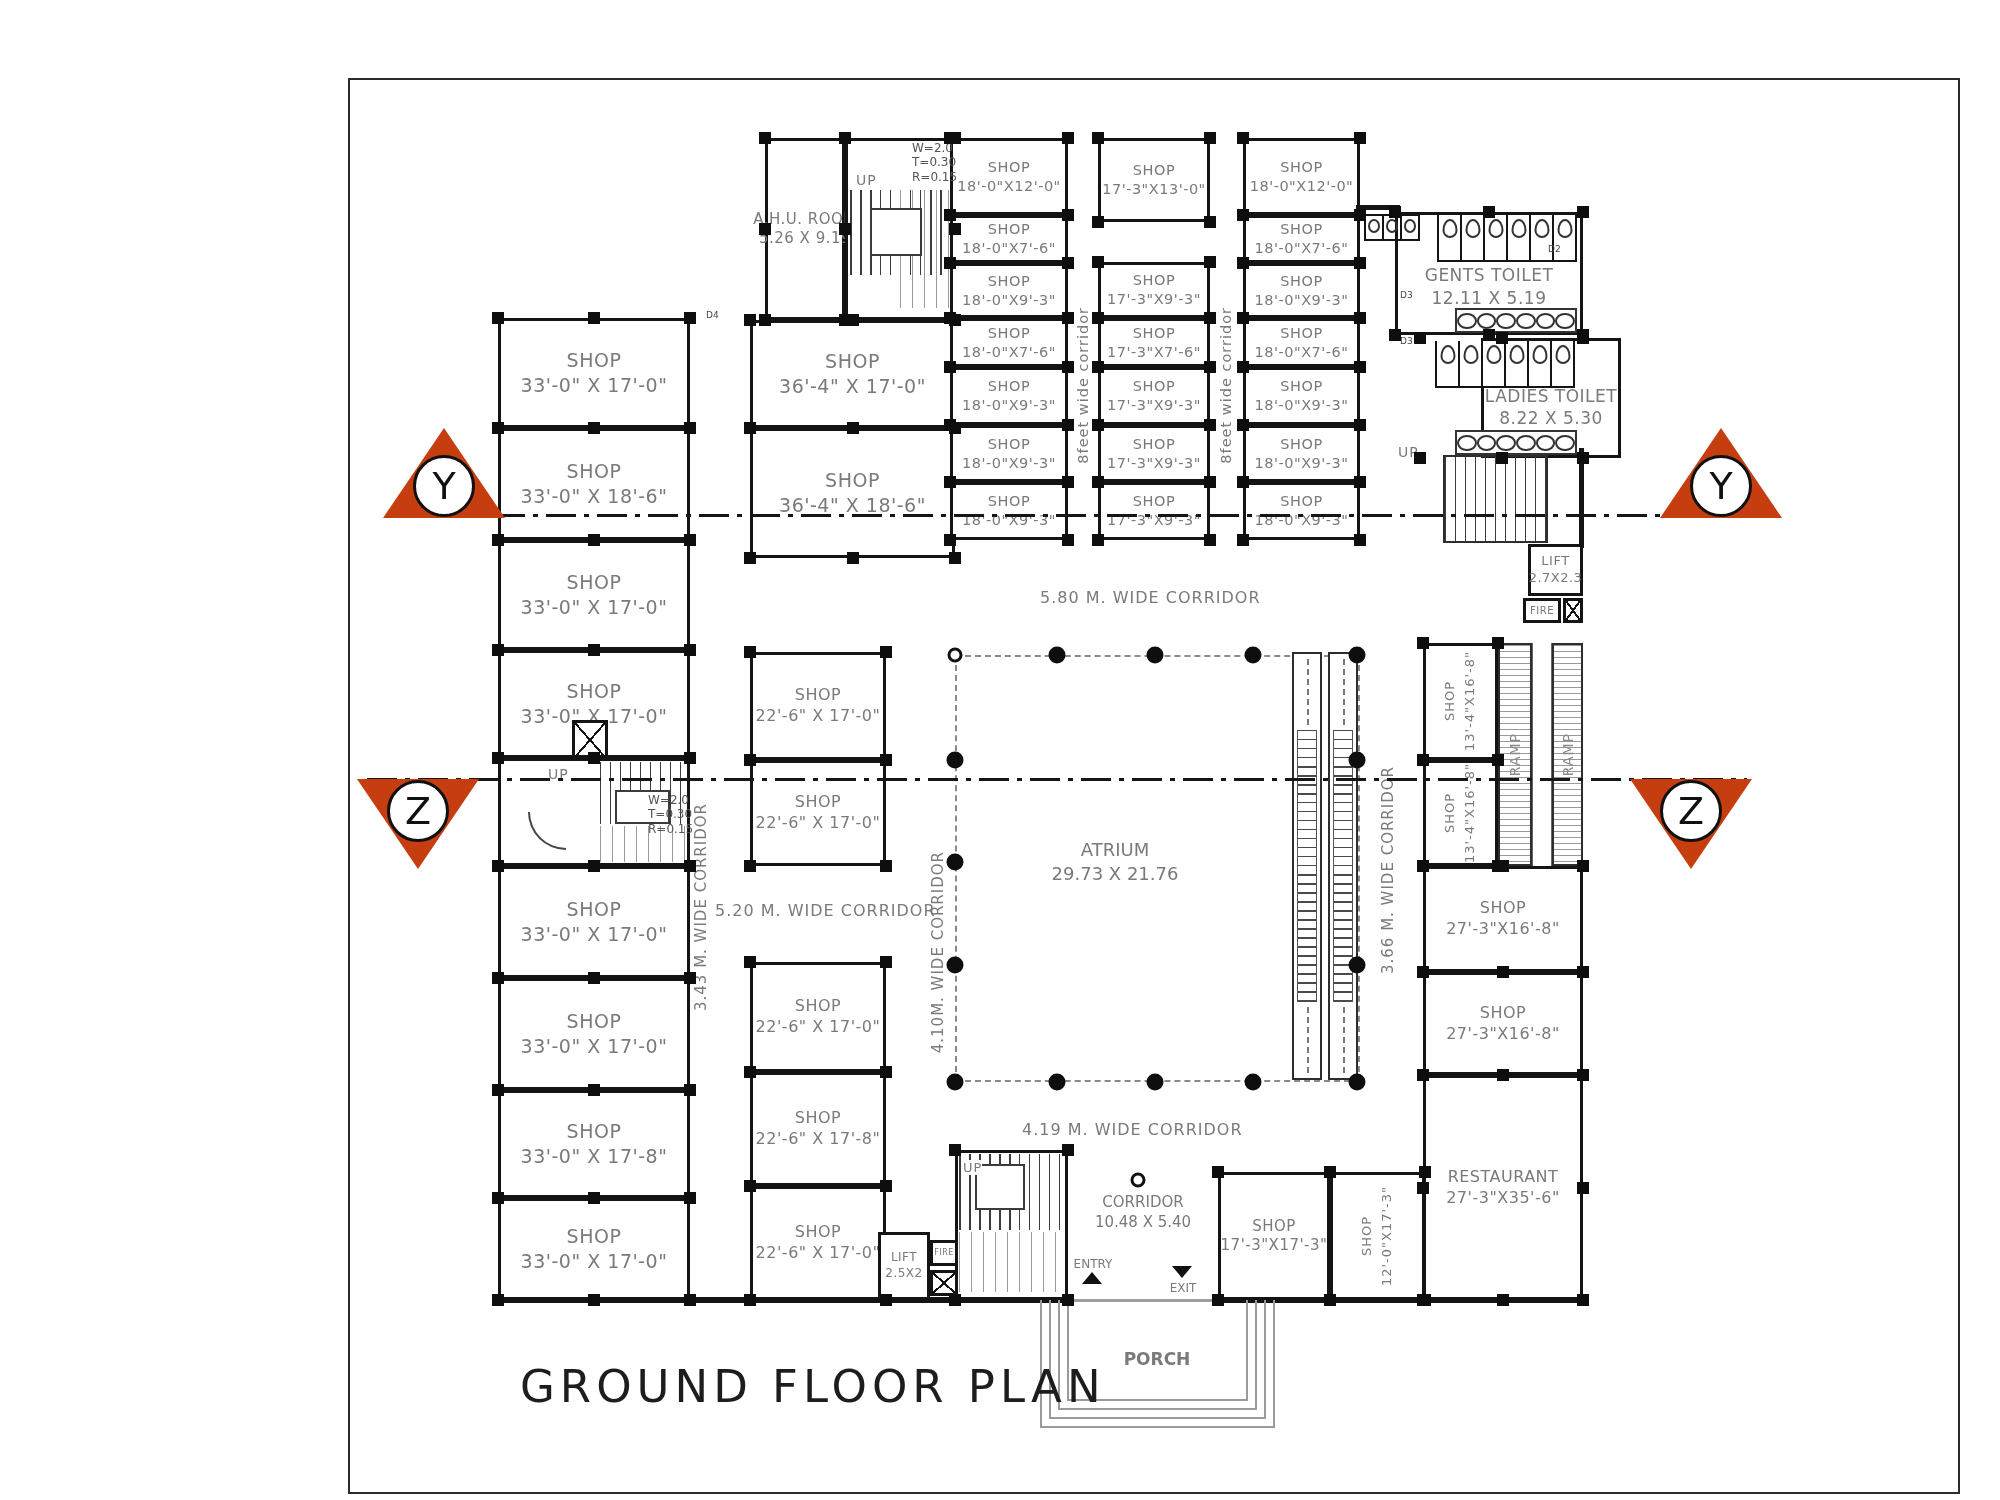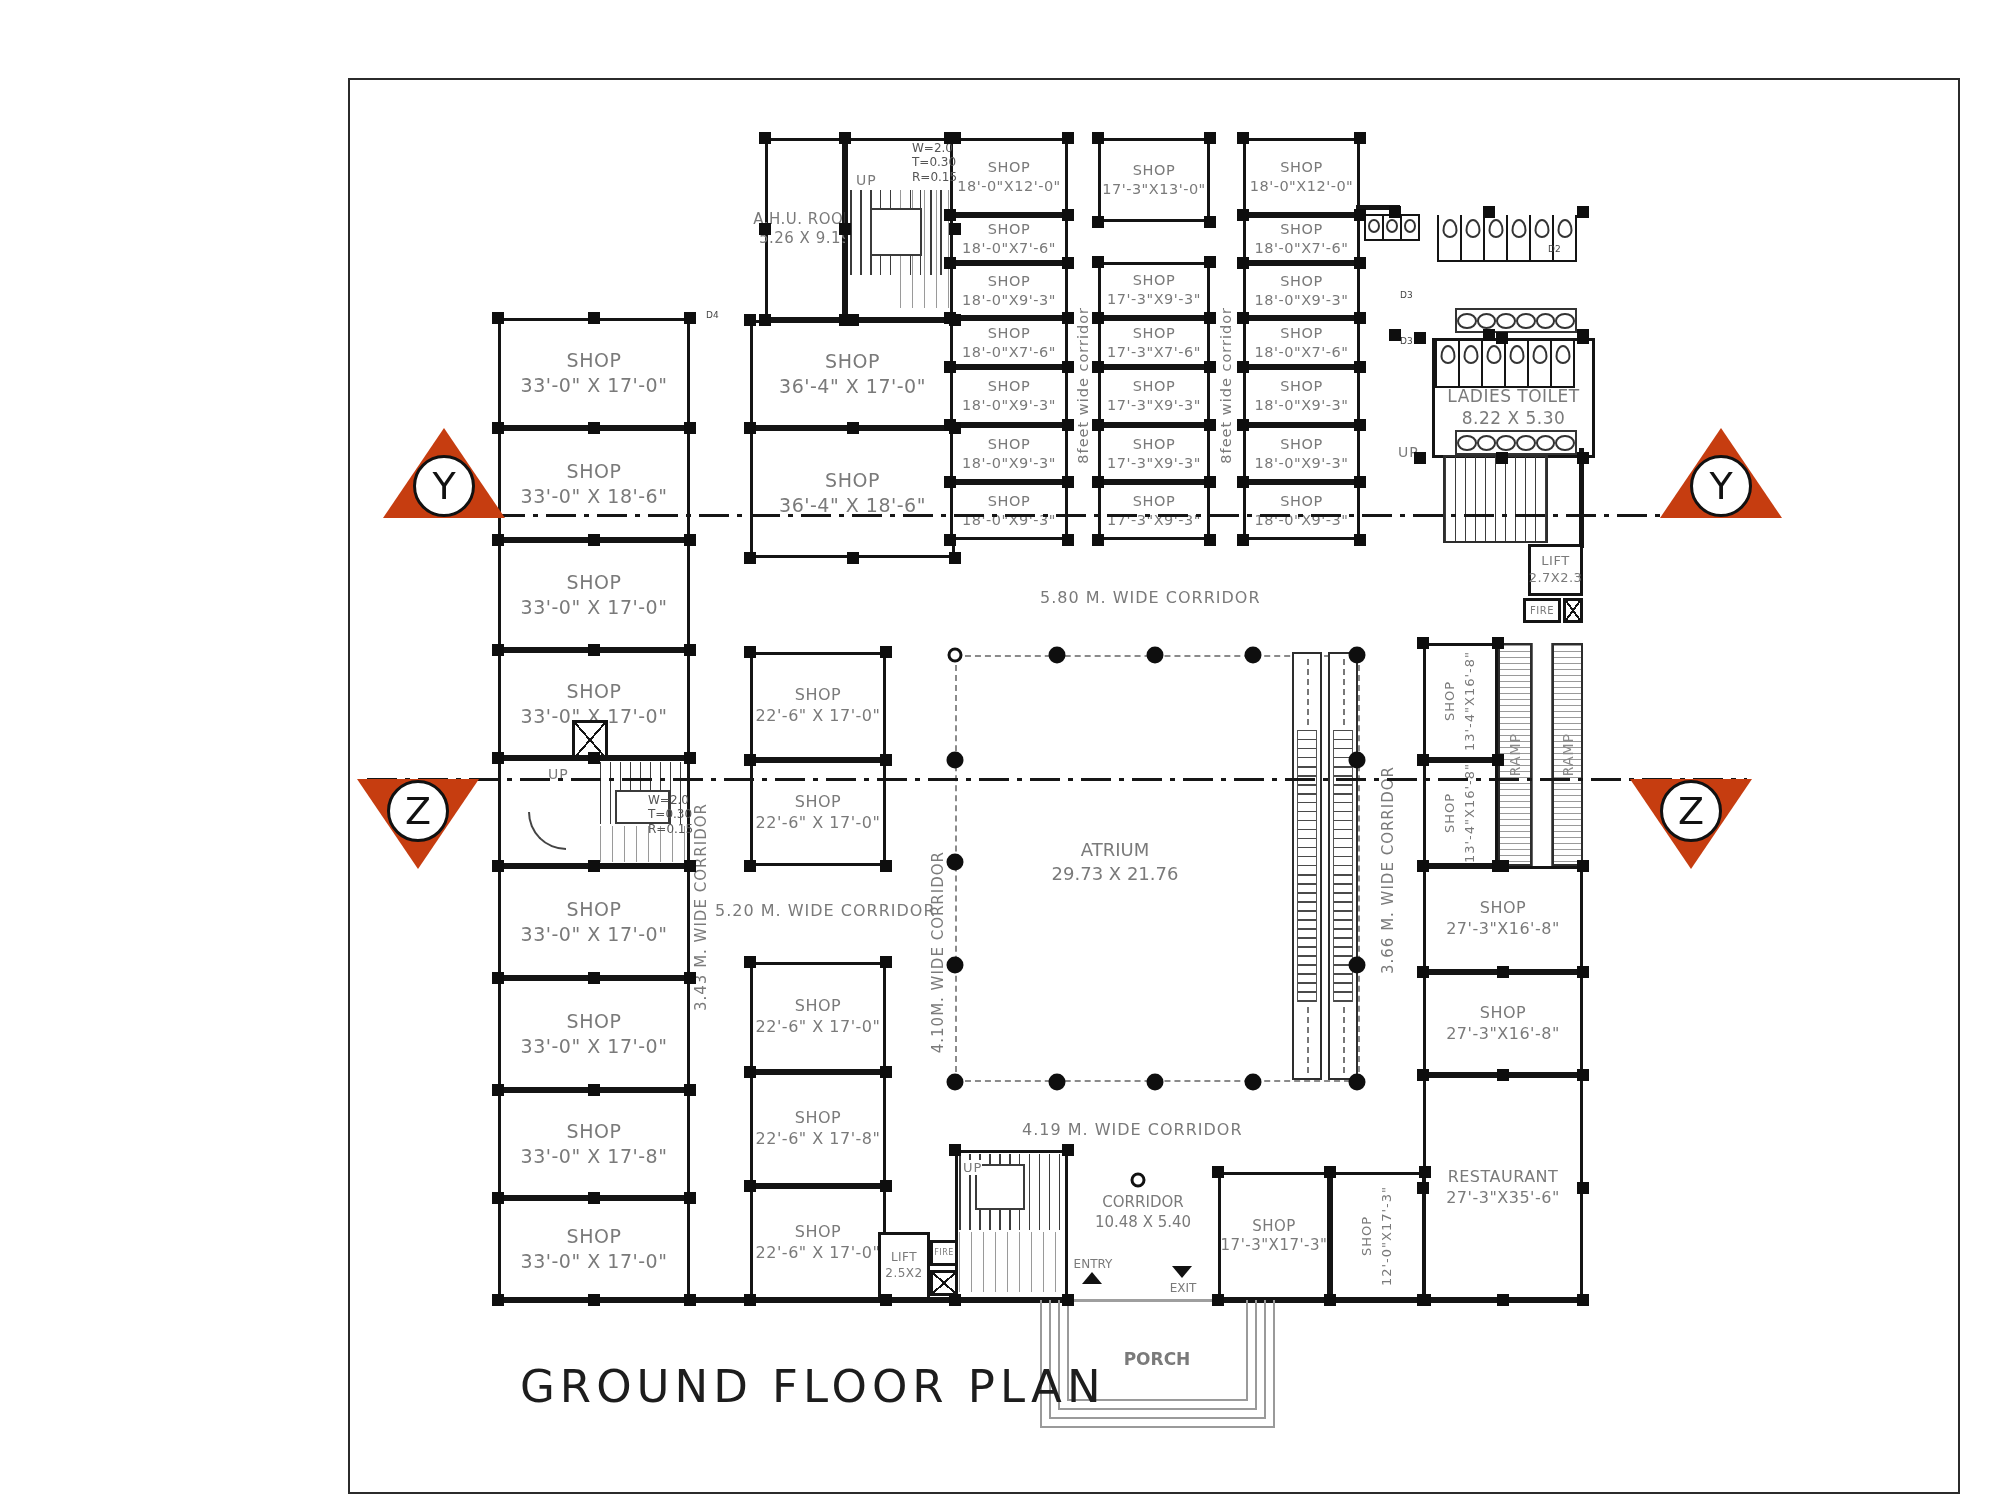--- a/index.html
+++ b/index.html
@@ -303,20 +303,24 @@
   <div class="room f14 sq" style="left:1243px;top:425px;width:117px;height:57px;">
       <span>SHOP</span>
       <span>18'-0"X9'-3"</span>
     </div>
   <div class="room f14 sq" style="left:1243px;top:482px;width:117px;height:58px;">
       <span>SHOP</span>
       <span>18'-0"X9'-3"</span>
     </div>
 
   <div class="wline" style="left:1356px;top:205px;width:44px;height:5px;"></div>
+  <div class="room f17 sq" style="left:1395px;top:212px;width:188px;height:123px;">
+    <span style="margin-top:26px;">GENTS TOILET</span>
+      <span>12.11 X 5.19</span>
+  </div>
   <div class="stalls" style="left:1437px;top:215px;width:140px;height:47px;">
     <div class="stall"></div>
       <div class="stall"></div>
       <div class="stall"></div>
       <div class="stall"></div>
       <div class="stall"></div>
       <div class="stall"></div>
   </div>
   <div class="basins" style="left:1455px;top:308px;width:122px;height:25px;">
     <div class="basin"></div>
@@ -324,21 +328,21 @@
       <div class="basin"></div>
       <div class="basin"></div>
       <div class="basin"></div>
       <div class="basin"></div>
   </div>
   <div class="urinals" style="left:1364px;top:214px;width:56px;height:27px;">
     <div class="urinal"></div>
       <div class="urinal"></div>
       <div class="urinal"></div>
   </div>
-  <div class="room f17 sq" style="left:1432px;top:338px;width:163px;height:120px;">
+  <div class="room f17 sq" style="left:1481px;top:338px;width:140px;height:120px;">
     <span style="margin-top:18px;">LADIES TOILET</span>
       <span>8.22 X 5.30</span>
   </div>
   <div class="stalls" style="left:1435px;top:341px;width:140px;height:47px;">
     <div class="stall"></div>
       <div class="stall"></div>
       <div class="stall"></div>
       <div class="stall"></div>
       <div class="stall"></div>
       <div class="stall"></div>

